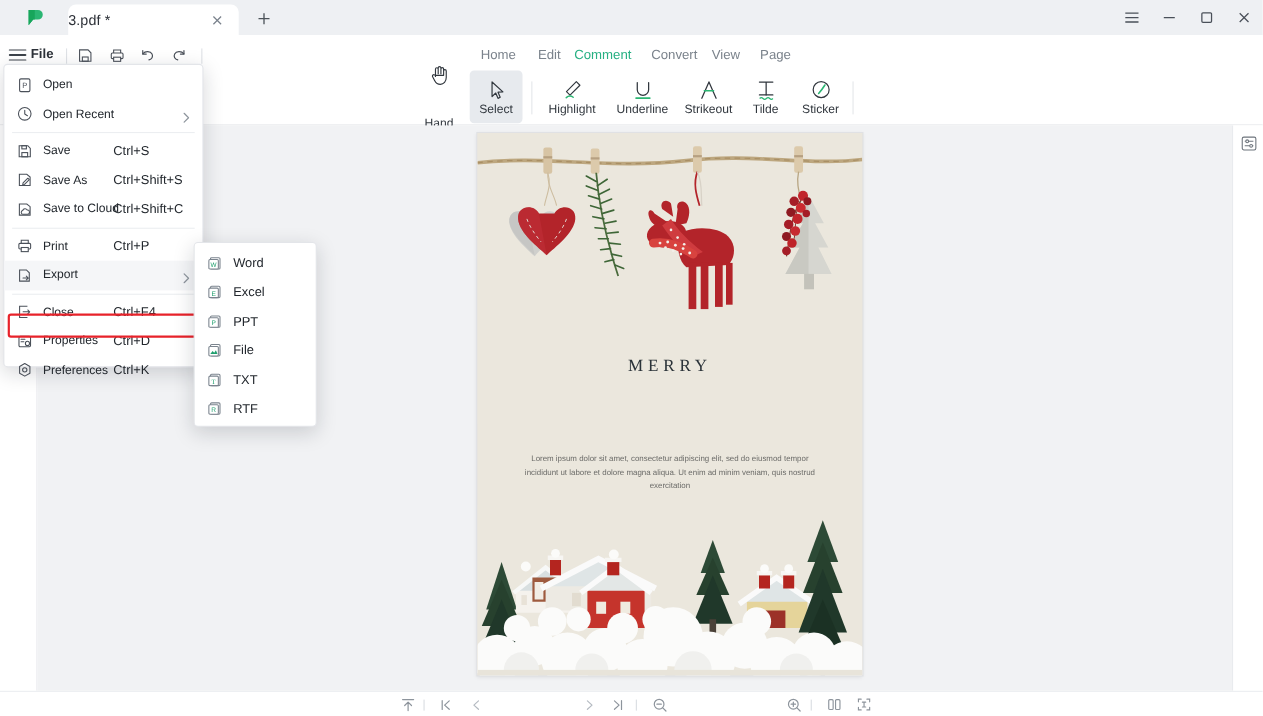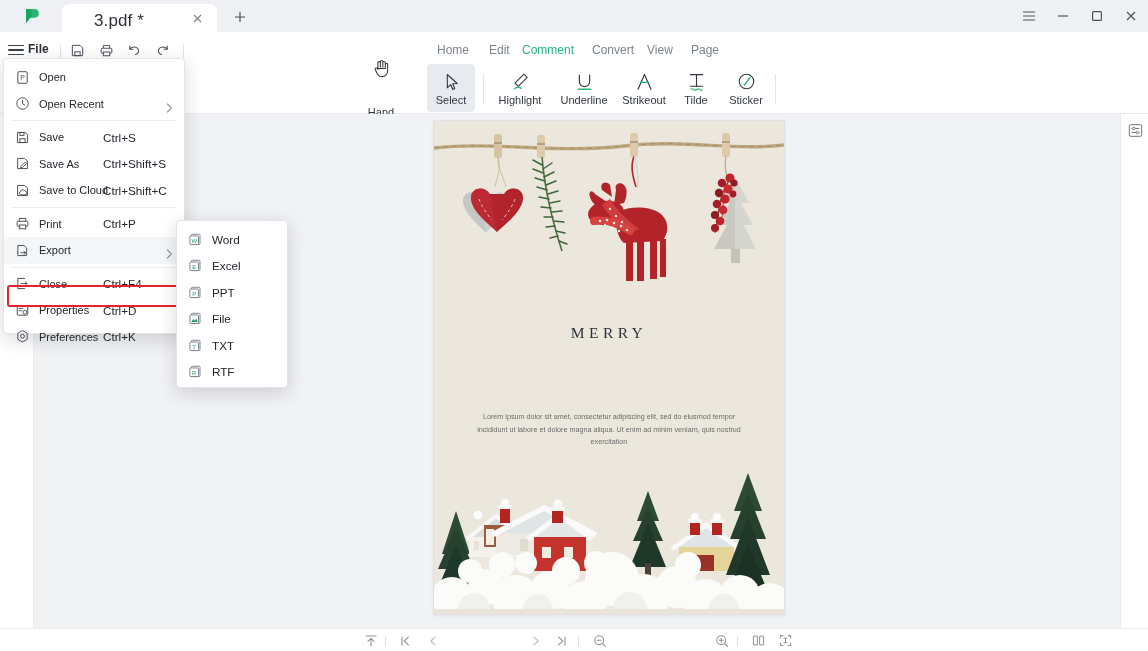--- a/index.html
+++ b/index.html
@@ -19,22 +19,22 @@
   .logo-box {
     position:absolute; left:18px; top:4px; width:28px; height:24px;
     display:flex; align-items:center; justify-content:center;
   }
   .tab {
     position:absolute; left:62px; top:4px; width:155px; height:28px;
     background:#ffffff; border-radius:7px 7px 0 0;
     display:flex; align-items:center;
   }
   .tab-label {
-    position:absolute; left:32px; top:7px;
-    font-size:17px; color:#2d3138; letter-spacing:.1px;
+    position:absolute; left:0; top:7px;
+    font-size:13px; color:#2d3138; letter-spacing:.1px;
   }
   .tab-close {
     position:absolute; right:12px; top:6px; width:16px; height:16px;
     display:flex; align-items:center; justify-content:center;
     color:#7a828c; font-size:13px; line-height:1; cursor:pointer;
   }
   .tab-new {
     position:absolute; left:230px; top:7px; width:20px; height:20px;
     display:flex; align-items:center; justify-content:center;
     color:#4b5258; font-size:17px; line-height:1; cursor:pointer;
@@ -332,21 +332,21 @@
     <div class="collapse-btn">
       <svg width="13" height="13" viewBox="0 0 13 13">
         <path d="M1.2 2.4 H11.8 M1.2 5.2 H11.8" stroke="#7c838b" stroke-width="1.05"></path>
         <path d="M3.4 10.6 L6.5 7.8 L9.6 10.6" stroke="#7c838b" stroke-width="1.05" fill="none" stroke-linecap="round" stroke-linejoin="round"></path>
       </svg>
     </div>
   </div>
 
   <div class="toolribbon">
 
-    <div class="tool" style="left:357px;gap:29px;">
+    <div class="tool" style="left:375px;gap:29px;">
       <span class="tool-ico">
         <svg width="19" height="20" viewBox="0 0 20 21">
           <path d="M6.2 12.6 V5.1 a1.3 1.3 0 0 1 2.6 0 V10 M8.8 10 V4.0 a1.3 1.3 0 0 1 2.6 0 V10 M11.4 10 V4.9 a1.3 1.3 0 0 1 2.6 0 V11 M14 11 V6.8 a1.25 1.25 0 0 1 2.5 0 V13.2 c0 3.6 -2.4 6.4 -5.6 6.4 c-3 0 -4.5 -1.6 -5.4 -3.4 L3.6 12.6 a1.35 1.35 0 0 1 2.1 -1.7 Z" stroke="#31373e" stroke-width="1.1" fill="none" stroke-linejoin="round"></path>
         </svg>
       </span>
       <span class="tool-lbl">Hand</span>
     </div>
 
     <div class="tool sel" style="left:427px;">
       <span class="tool-ico">

